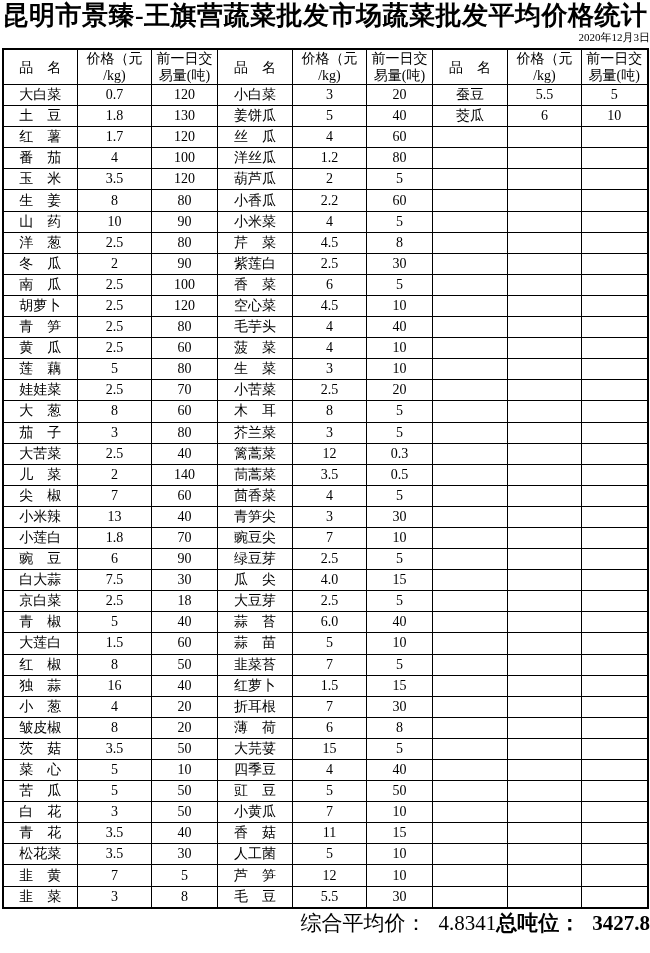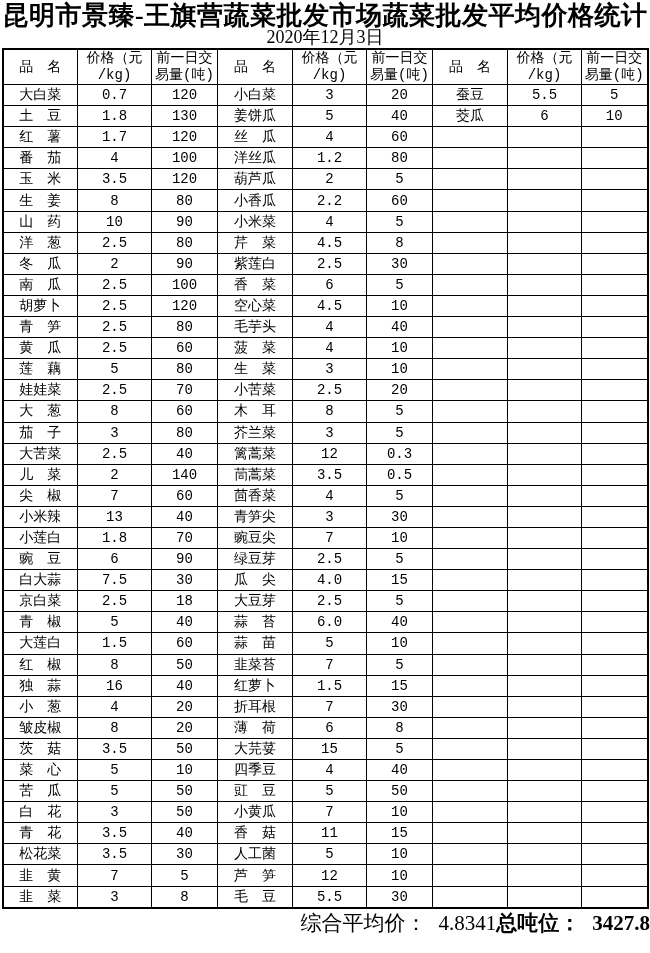--- a/index.html
+++ b/index.html
@@ -14,31 +14,30 @@
   }
   .page-title {
     text-align: center;
     font-size: 26px;
     font-weight: bold;
     padding-top: 3px;
     line-height: 26px;
     letter-spacing: 0.5px;
   }
   .date-line {
-    text-align: center;
-    font-size: 18px;
+    text-align: right;
+    font-size: 11px;
     line-height: 17px;
   }
   table.price-table {
     border-collapse: collapse;
     table-layout: fixed;
     width: 645px;
     margin: 2px auto 0 auto;
     border: 2px solid #000;
-    font-family: Liberation Mono, monospace;
   }
   table.price-table th,
   table.price-table td {
     border: 1px solid #000;
     text-align: center;
     vertical-align: middle;
     padding: 0;
     font-size: 14px;
     font-weight: normal;
     overflow: hidden;

